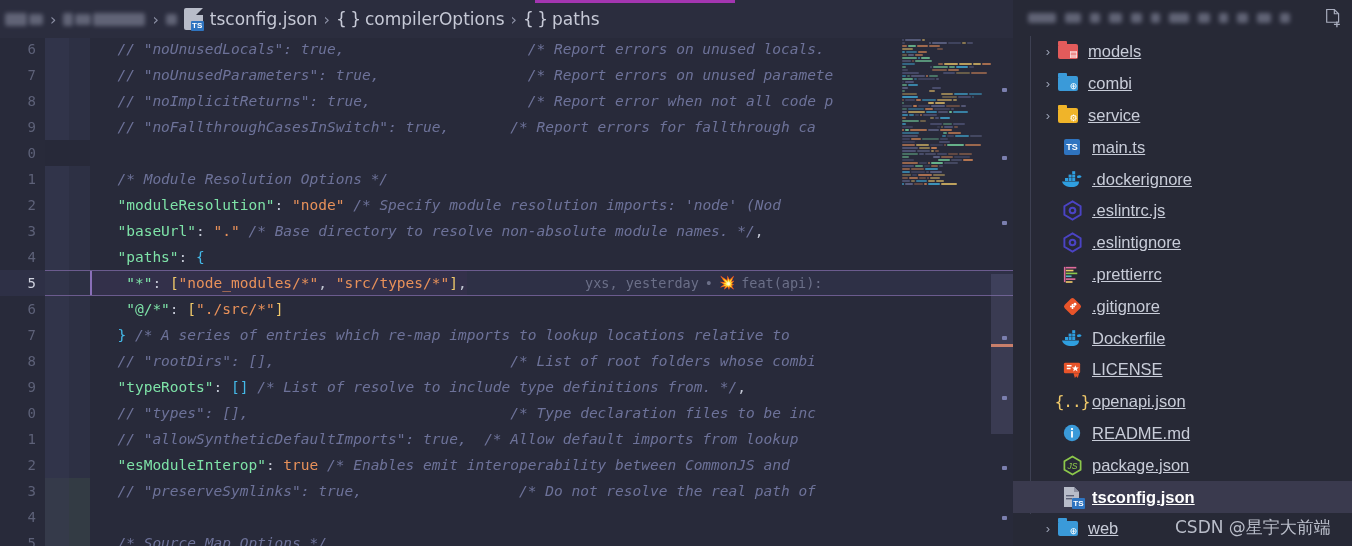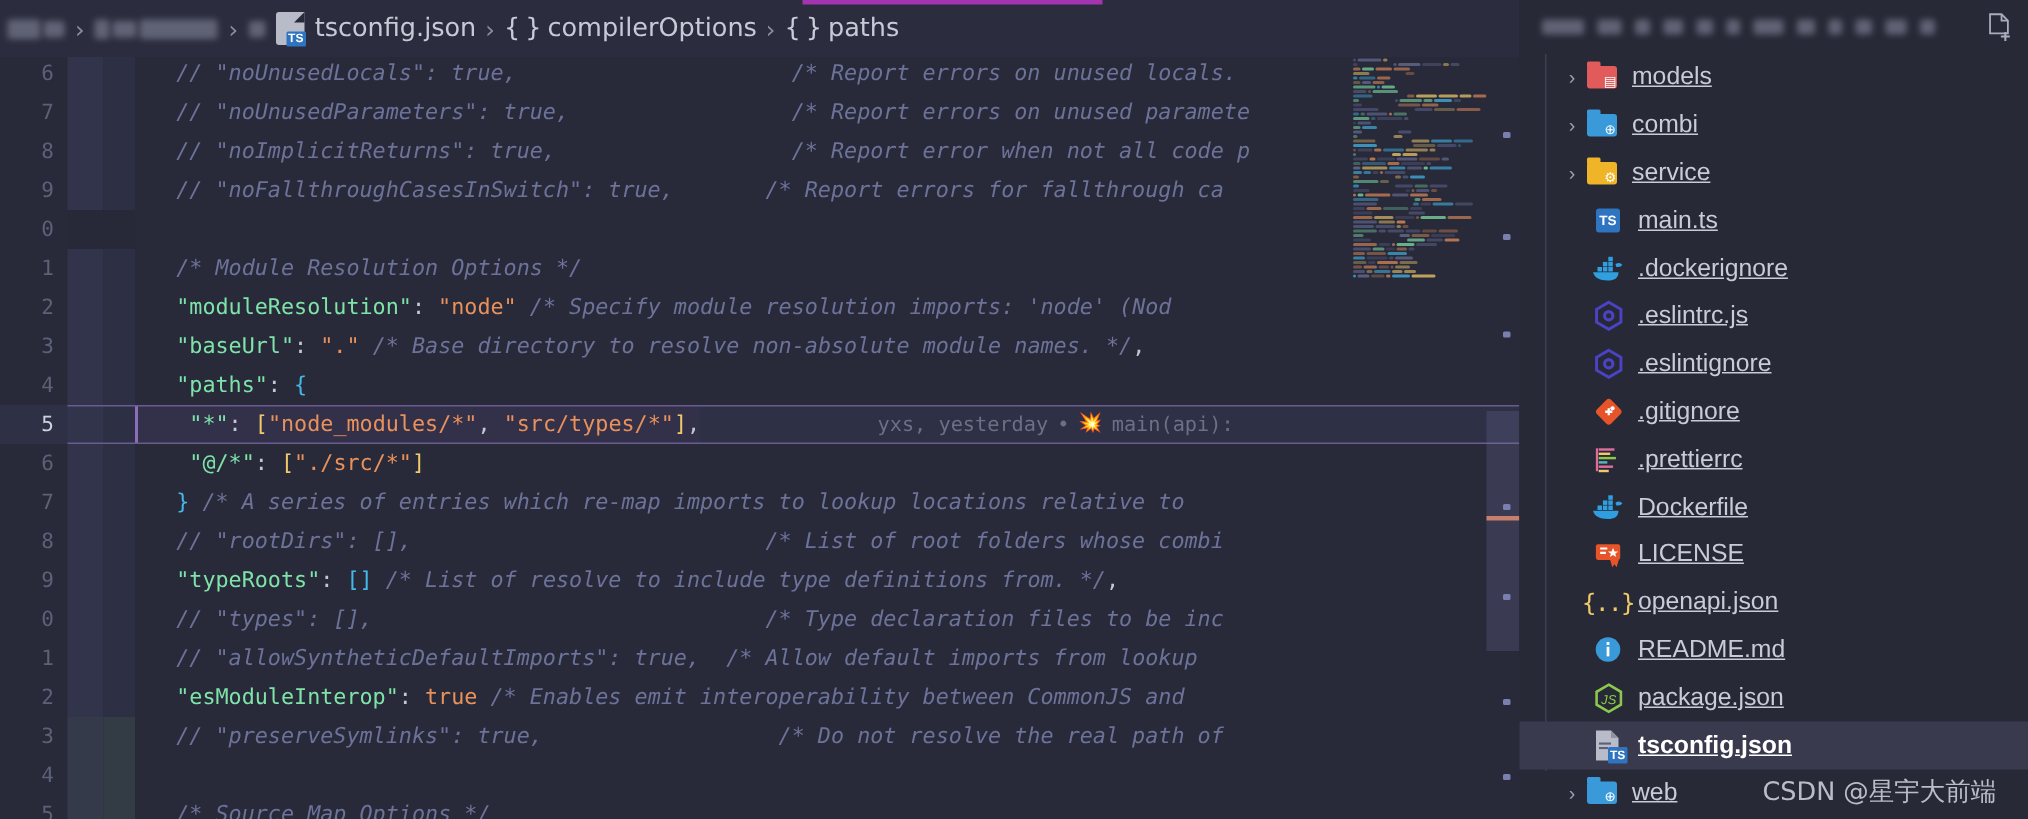--- a/index.html
+++ b/index.html
@@ -329,21 +329,21 @@
         <div class="code-row"><div class="gutter-n">9</div><div class="fold-a"></div><div class="fold-b"></div><div class="code-text"><span>  </span><span class="t-cmt">// "noFallthroughCasesInSwitch": true,</span><span class="t-cmt">       /* Report errors for fallthrough ca</span></div></div>
         <div class="code-row blank"><div class="gutter-n">0</div><div class="fold-a"></div><div class="fold-b"></div><div class="code-text"><span></span></div></div>
         <div class="code-row"><div class="gutter-n">1</div><div class="fold-a"></div><div class="fold-b"></div><div class="code-text"><span>  </span><span class="t-cmt">/* Module Resolution Options */</span></div></div>
         <div class="code-row"><div class="gutter-n">2</div><div class="fold-a"></div><div class="fold-b"></div><div class="code-text"><span>  </span><span class="t-key">"moduleResolution"</span><span class="t-punc">: </span><span class="t-str">"node"</span><span class="t-cmt"> /* Specify module resolution imports: 'node' (Nod</span></div></div>
         <div class="code-row"><div class="gutter-n">3</div><div class="fold-a"></div><div class="fold-b"></div><div class="code-text"><span>  </span><span class="t-key">"baseUrl"</span><span class="t-punc">: </span><span class="t-str">"."</span><span class="t-cmt"> /* Base directory to resolve non-absolute module names. */</span><span class="t-punc">,</span></div></div>
         <div class="code-row"><div class="gutter-n">4</div><div class="fold-a"></div><div class="fold-b"></div><div class="code-text"><span>  </span><span class="t-key">"paths"</span><span class="t-punc">: </span><span class="t-brace">{</span></div></div>
         <div class="code-row active"><div class="gutter-n">5</div><div class="fold-a"></div><div class="fold-b"></div><div class="code-text"><span>   </span><span class="t-key">"*"</span><span class="t-punc">: </span><span class="t-brk">[</span><span class="t-str">"node_modules/*"</span><span class="t-punc">, </span><span class="t-str">"src/types/*"</span><span class="t-brk">]</span><span class="t-punc">,</span></div><div class="blame">
             <span>yxs, yesterday</span>
             <span>•</span>
             <span class="boom">💥</span>
-            <span>main(api):</span>
+            <span>feat(api):</span>
           </div></div>
         <div class="code-row"><div class="gutter-n">6</div><div class="fold-a"></div><div class="fold-b"></div><div class="code-text"><span>   </span><span class="t-key">"@/*"</span><span class="t-punc">: </span><span class="t-brk">[</span><span class="t-str">"./src/*"</span><span class="t-brk">]</span></div></div>
         <div class="code-row"><div class="gutter-n">7</div><div class="fold-a"></div><div class="fold-b"></div><div class="code-text"><span>  </span><span class="t-brace">}</span><span class="t-cmt"> /* A series of entries which re-map imports to lookup locations relative to</span></div></div>
         <div class="code-row"><div class="gutter-n">8</div><div class="fold-a"></div><div class="fold-b"></div><div class="code-text"><span>  </span><span class="t-cmt">// "rootDirs": [],</span><span class="t-cmt">                           /* List of root folders whose combi</span></div></div>
         <div class="code-row"><div class="gutter-n">9</div><div class="fold-a"></div><div class="fold-b"></div><div class="code-text"><span>  </span><span class="t-key">"typeRoots"</span><span class="t-punc">: </span><span class="t-brk2">[]</span><span class="t-cmt"> /* List of resolve to include type definitions from. */</span><span class="t-punc">,</span></div></div>
         <div class="code-row"><div class="gutter-n">0</div><div class="fold-a"></div><div class="fold-b"></div><div class="code-text"><span>  </span><span class="t-cmt">// "types": [],</span><span class="t-cmt">                              /* Type declaration files to be inc</span></div></div>
         <div class="code-row"><div class="gutter-n">1</div><div class="fold-a"></div><div class="fold-b"></div><div class="code-text"><span>  </span><span class="t-cmt">// "allowSyntheticDefaultImports": true,</span><span class="t-cmt">  /* Allow default imports from lookup</span></div></div>
         <div class="code-row"><div class="gutter-n">2</div><div class="fold-a"></div><div class="fold-b"></div><div class="code-text"><span>  </span><span class="t-key">"esModuleInterop"</span><span class="t-punc">: </span><span class="t-bool">true</span><span class="t-cmt"> /* Enables emit interoperability between CommonJS and</span></div></div>
         <div class="code-row fold-c"><div class="gutter-n">3</div><div class="fold-a"></div><div class="fold-b"></div><div class="code-text"><span>  </span><span class="t-cmt">// "preserveSymlinks": true,</span><span class="t-cmt">                  /* Do not resolve the real path of</span></div></div>
         <div class="code-row blank fold-c"><div class="gutter-n">4</div><div class="fold-a"></div><div class="fold-b"></div><div class="code-text"><span></span></div></div>
@@ -780,40 +780,40 @@
               <polygon points="11,1.5 19.5,6.5 19.5,15.5 11,20.5 2.5,15.5 2.5,6.5" fill="none" stroke="#4b43c4" stroke-width="2"></polygon>
               <circle cx="11" cy="11" r="4" fill="#4b43c4"></circle>
               <circle cx="11" cy="11" r="1.8" fill="#272936"></circle>
             </svg>
           </span>
           <span class="exp-label">.eslintignore</span>
         </div>
         <div class="exp-row">
           <span class="exp-icon">
             <svg viewBox="0 0 22 22" width="21" height="21">
-              <rect x="4" y="4" width="14" height="14" rx="2.5" transform="rotate(45 11 11)" fill="#e8542a"></rect>
-              <path d="M8.5 11 h5 M11 8.5 v5" stroke="#fff" stroke-width="1.6"></path>
-              <circle cx="13.6" cy="8.6" r="1.5" fill="#fff"></circle>
-            </svg>
-          </span>
-          <span class="exp-label">.gitignore</span>
-        </div>
-        <div class="exp-row">
-          <span class="exp-icon">
-            <svg viewBox="0 0 22 22" width="21" height="21">
               <rect x="4" y="3" width="11" height="1.7" fill="#e06c9c"></rect>
               <rect x="4" y="6" width="8" height="1.7" fill="#f0c96a"></rect>
               <rect x="4" y="9" width="12" height="1.7" fill="#8cc84b"></rect>
               <rect x="4" y="12" width="6" height="1.7" fill="#56b6c2"></rect>
               <rect x="4" y="15" width="10" height="1.7" fill="#e06c9c"></rect>
               <rect x="4" y="18" width="7" height="1.7" fill="#f0c96a"></rect>
               <rect x="2" y="3" width="1.6" height="16" fill="#e06c9c"></rect>
             </svg>
           </span>
           <span class="exp-label">.prettierrc</span>
+        </div>
+        <div class="exp-row">
+          <span class="exp-icon">
+            <svg viewBox="0 0 22 22" width="21" height="21">
+              <rect x="4" y="4" width="14" height="14" rx="2.5" transform="rotate(45 11 11)" fill="#e8542a"></rect>
+              <path d="M8.5 11 h5 M11 8.5 v5" stroke="#fff" stroke-width="1.6"></path>
+              <circle cx="13.6" cy="8.6" r="1.5" fill="#fff"></circle>
+            </svg>
+          </span>
+          <span class="exp-label">.gitignore</span>
         </div>
         <div class="exp-row">
           <span class="exp-icon">
             <svg viewBox="0 0 22 18" width="22" height="18">
               <g fill="#2f9fe0">
                 <rect x="4" y="8" width="3" height="3"></rect>
                 <rect x="7.6" y="8" width="3" height="3"></rect>
                 <rect x="11.2" y="8" width="3" height="3"></rect>
                 <rect x="7.6" y="4.6" width="3" height="3"></rect>
                 <rect x="11.2" y="4.6" width="3" height="3"></rect>

